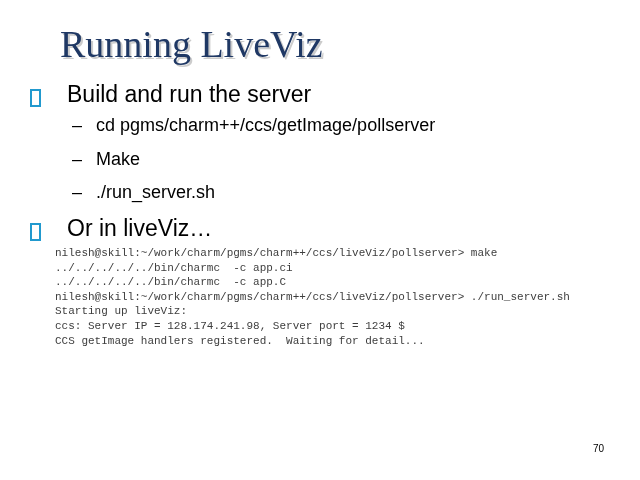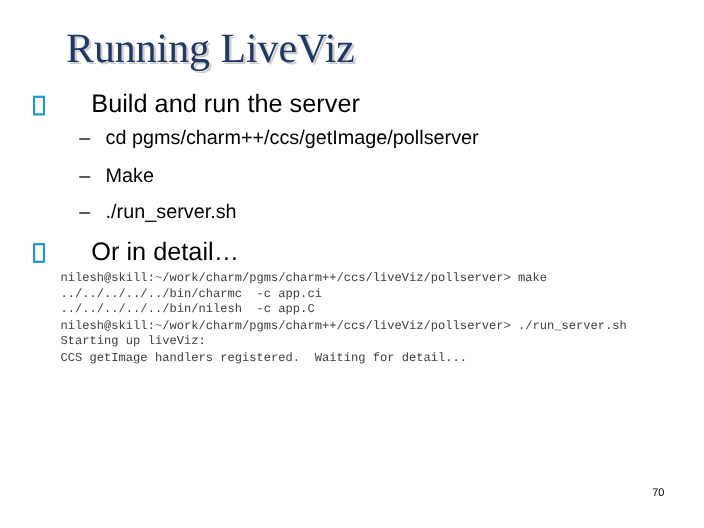--- a/index.html
+++ b/index.html
@@ -29,23 +29,22 @@
     white-space: nowrap;
   }
   .content {
     position: absolute;
     left: 24px;
     top: 82px;
     width: 590px;
   }
   .bullet-row {
     display: flex;
-    align-items: center;
+    align-items: flex-end;
     margin-bottom: 8px;
-    gap: 16px;
   }
   .bullet-square {
     flex: 0 0 auto;
     width: 7px;
     height: 14px;
     margin: 3px 26px 0 6px;
     border: 2px solid #2199CE;
     background: transparent;
   }
   .bullet-text {
@@ -122,29 +121,30 @@
         <span class="sub-text">Make</span>
       </div>
       <div class="sub-row">
         <span class="sub-dash">–</span>
         <span class="sub-text">./run_server.sh</span>
       </div>
     </div>
 
     <div class="bullet-row">
       <span class="bullet-square"></span>
-      <span class="bullet-text">Or in detail…</span>
+      <span class="bullet-text">Or in liveViz…</span>
     </div>
 
   </div>
 
   <div class="terminal">
     <div class="terminal-line">nilesh@skill:~/work/charm/pgms/charm++/ccs/liveViz/pollserver&gt; make</div>
     <div class="terminal-line">../../../../../bin/charmc  -c app.ci</div>
-    <div class="terminal-line">../../../../../bin/nilesh  -c app.C</div>
+    <div class="terminal-line">../../../../../bin/charmc  -c app.C</div>
     <div class="terminal-line">nilesh@skill:~/work/charm/pgms/charm++/ccs/liveViz/pollserver&gt; ./run_server.sh</div>
     <div class="terminal-line">Starting up liveViz:</div>
+    <div class="terminal-line">ccs: Server IP = 128.174.241.98, Server port = 1234 $</div>
     <div class="terminal-line">CCS getImage handlers registered.  Waiting for detail...</div>
   </div>
 
   <div class="page-number">70</div>
 
 </div>
 
 </body></html>

